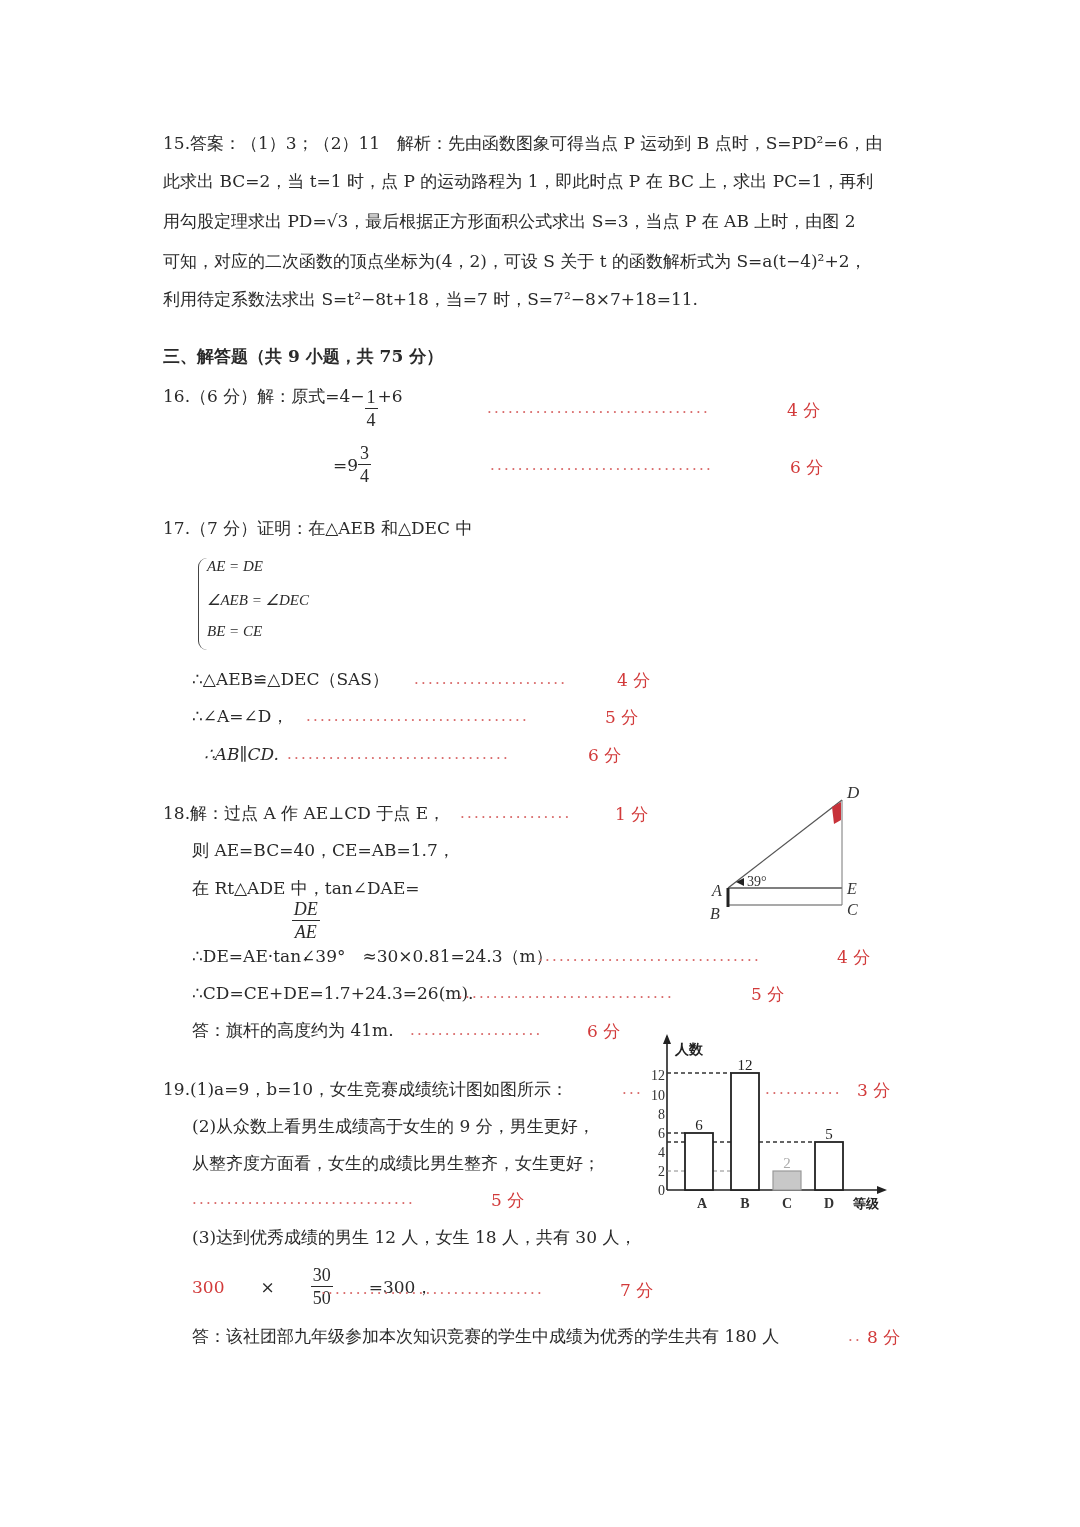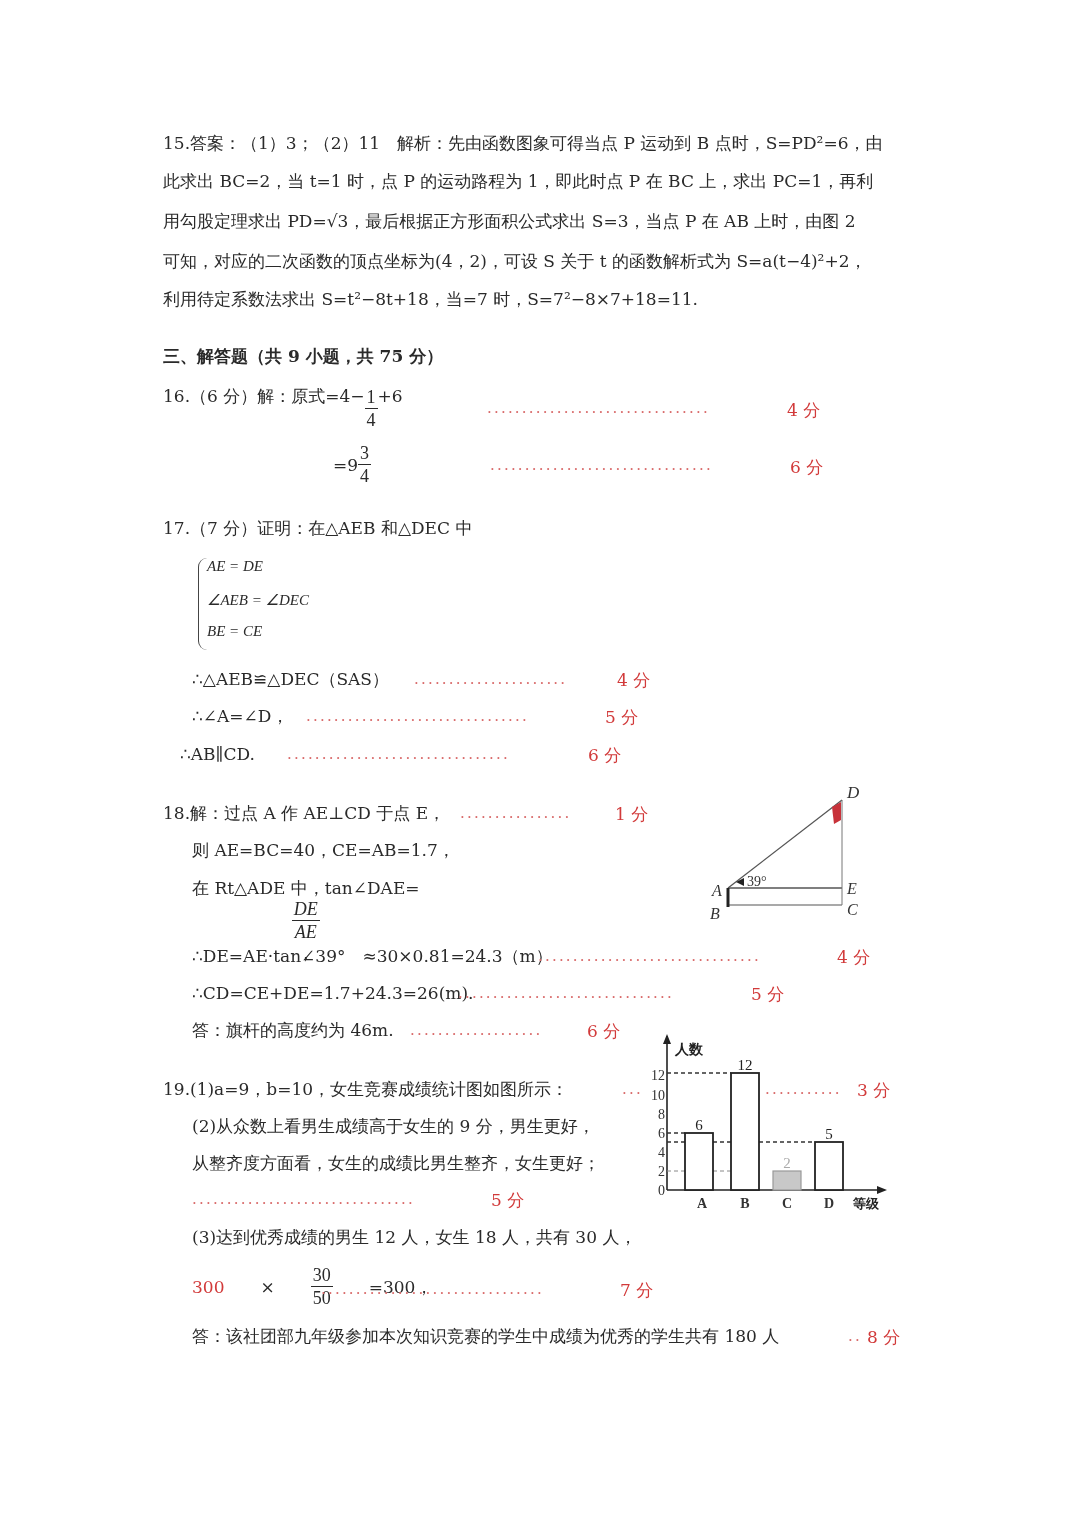--- a/index.html
+++ b/index.html
@@ -56,21 +56,21 @@
 <div class="abs sys" style="left:207px; top:623px;">BE = CE</div>
 
 <div class="abs line" style="left:192px; top:669px;">∴△AEB≌△DEC（SAS）</div>
 <div class="abs dots" style="left:414px; top:670px;">......................</div>
 <div class="abs score" style="left:617px; top:669px;">4 分</div>
 
 <div class="abs line" style="left:192px; top:706px;">∴∠A=∠D，</div>
 <div class="abs dots" style="left:306px; top:707px;">................................</div>
 <div class="abs score" style="left:605px; top:706px;">5 分</div>
 
-<div class="abs line" style="left:180px; top:744px;">∴AB∥CD.</div>
+<div class="abs line" style="left:204px; top:744px;font-style:italic;">∴AB∥CD.</div>
 <div class="abs dots" style="left:287px; top:745px;">................................</div>
 <div class="abs score" style="left:588px; top:744px;">6 分</div>
 
 <div class="abs line" style="left:163px; top:803px;">18.解：过点 A 作 AE⊥CD 于点 E，</div>
 <div class="abs dots" style="left:460px; top:804px;">................</div>
 <div class="abs score" style="left:615px; top:803px;">1 分</div>
 
 <div class="abs line" style="left:192px; top:840px;">则 AE=BC=40，CE=AB=1.7，</div>
 
 <div class="abs line" style="left:192px; top:878px; display:flex; align-items:center;flex-direction:column;">
@@ -99,21 +99,21 @@
 </svg>
 
 <div class="abs line" style="left:192px; top:946px;">∴DE=AE·tan∠39°　≈30×0.81=24.3（m）</div>
 <div class="abs dots" style="left:538px; top:947px;">................................</div>
 <div class="abs score" style="left:837px; top:946px;">4 分</div>
 
 <div class="abs line" style="left:192px; top:983px;">∴CD=CE+DE=1.7+24.3=26(m).</div>
 <div class="abs dots" style="left:458px; top:984px;">...............................</div>
 <div class="abs score" style="left:751px; top:983px;">5 分</div>
 
-<div class="abs line" style="left:192px; top:1020px;">答：旗杆的高度约为 46m.</div>
+<div class="abs line" style="left:192px; top:1020px;">答：旗杆的高度约为 41m.</div>
 <div class="abs dots" style="left:410px; top:1021px;">...................</div>
 <div class="abs score" style="left:587px; top:1020px;">6 分</div>
 
 <div class="abs line" style="left:163px; top:1079px;">19.(1)a=9，b=10，女生竞赛成绩统计图如图所示：</div>
 <div class="abs dots" style="left:622px; top:1080px;">...</div>
 <div class="abs dots" style="left:765px; top:1080px;">...........</div>
 <div class="abs score" style="left:857px; top:1079px;">3 分</div>
 
 <svg class="abs" style="left:645px; top:1032px;" width="250" height="185">
 

